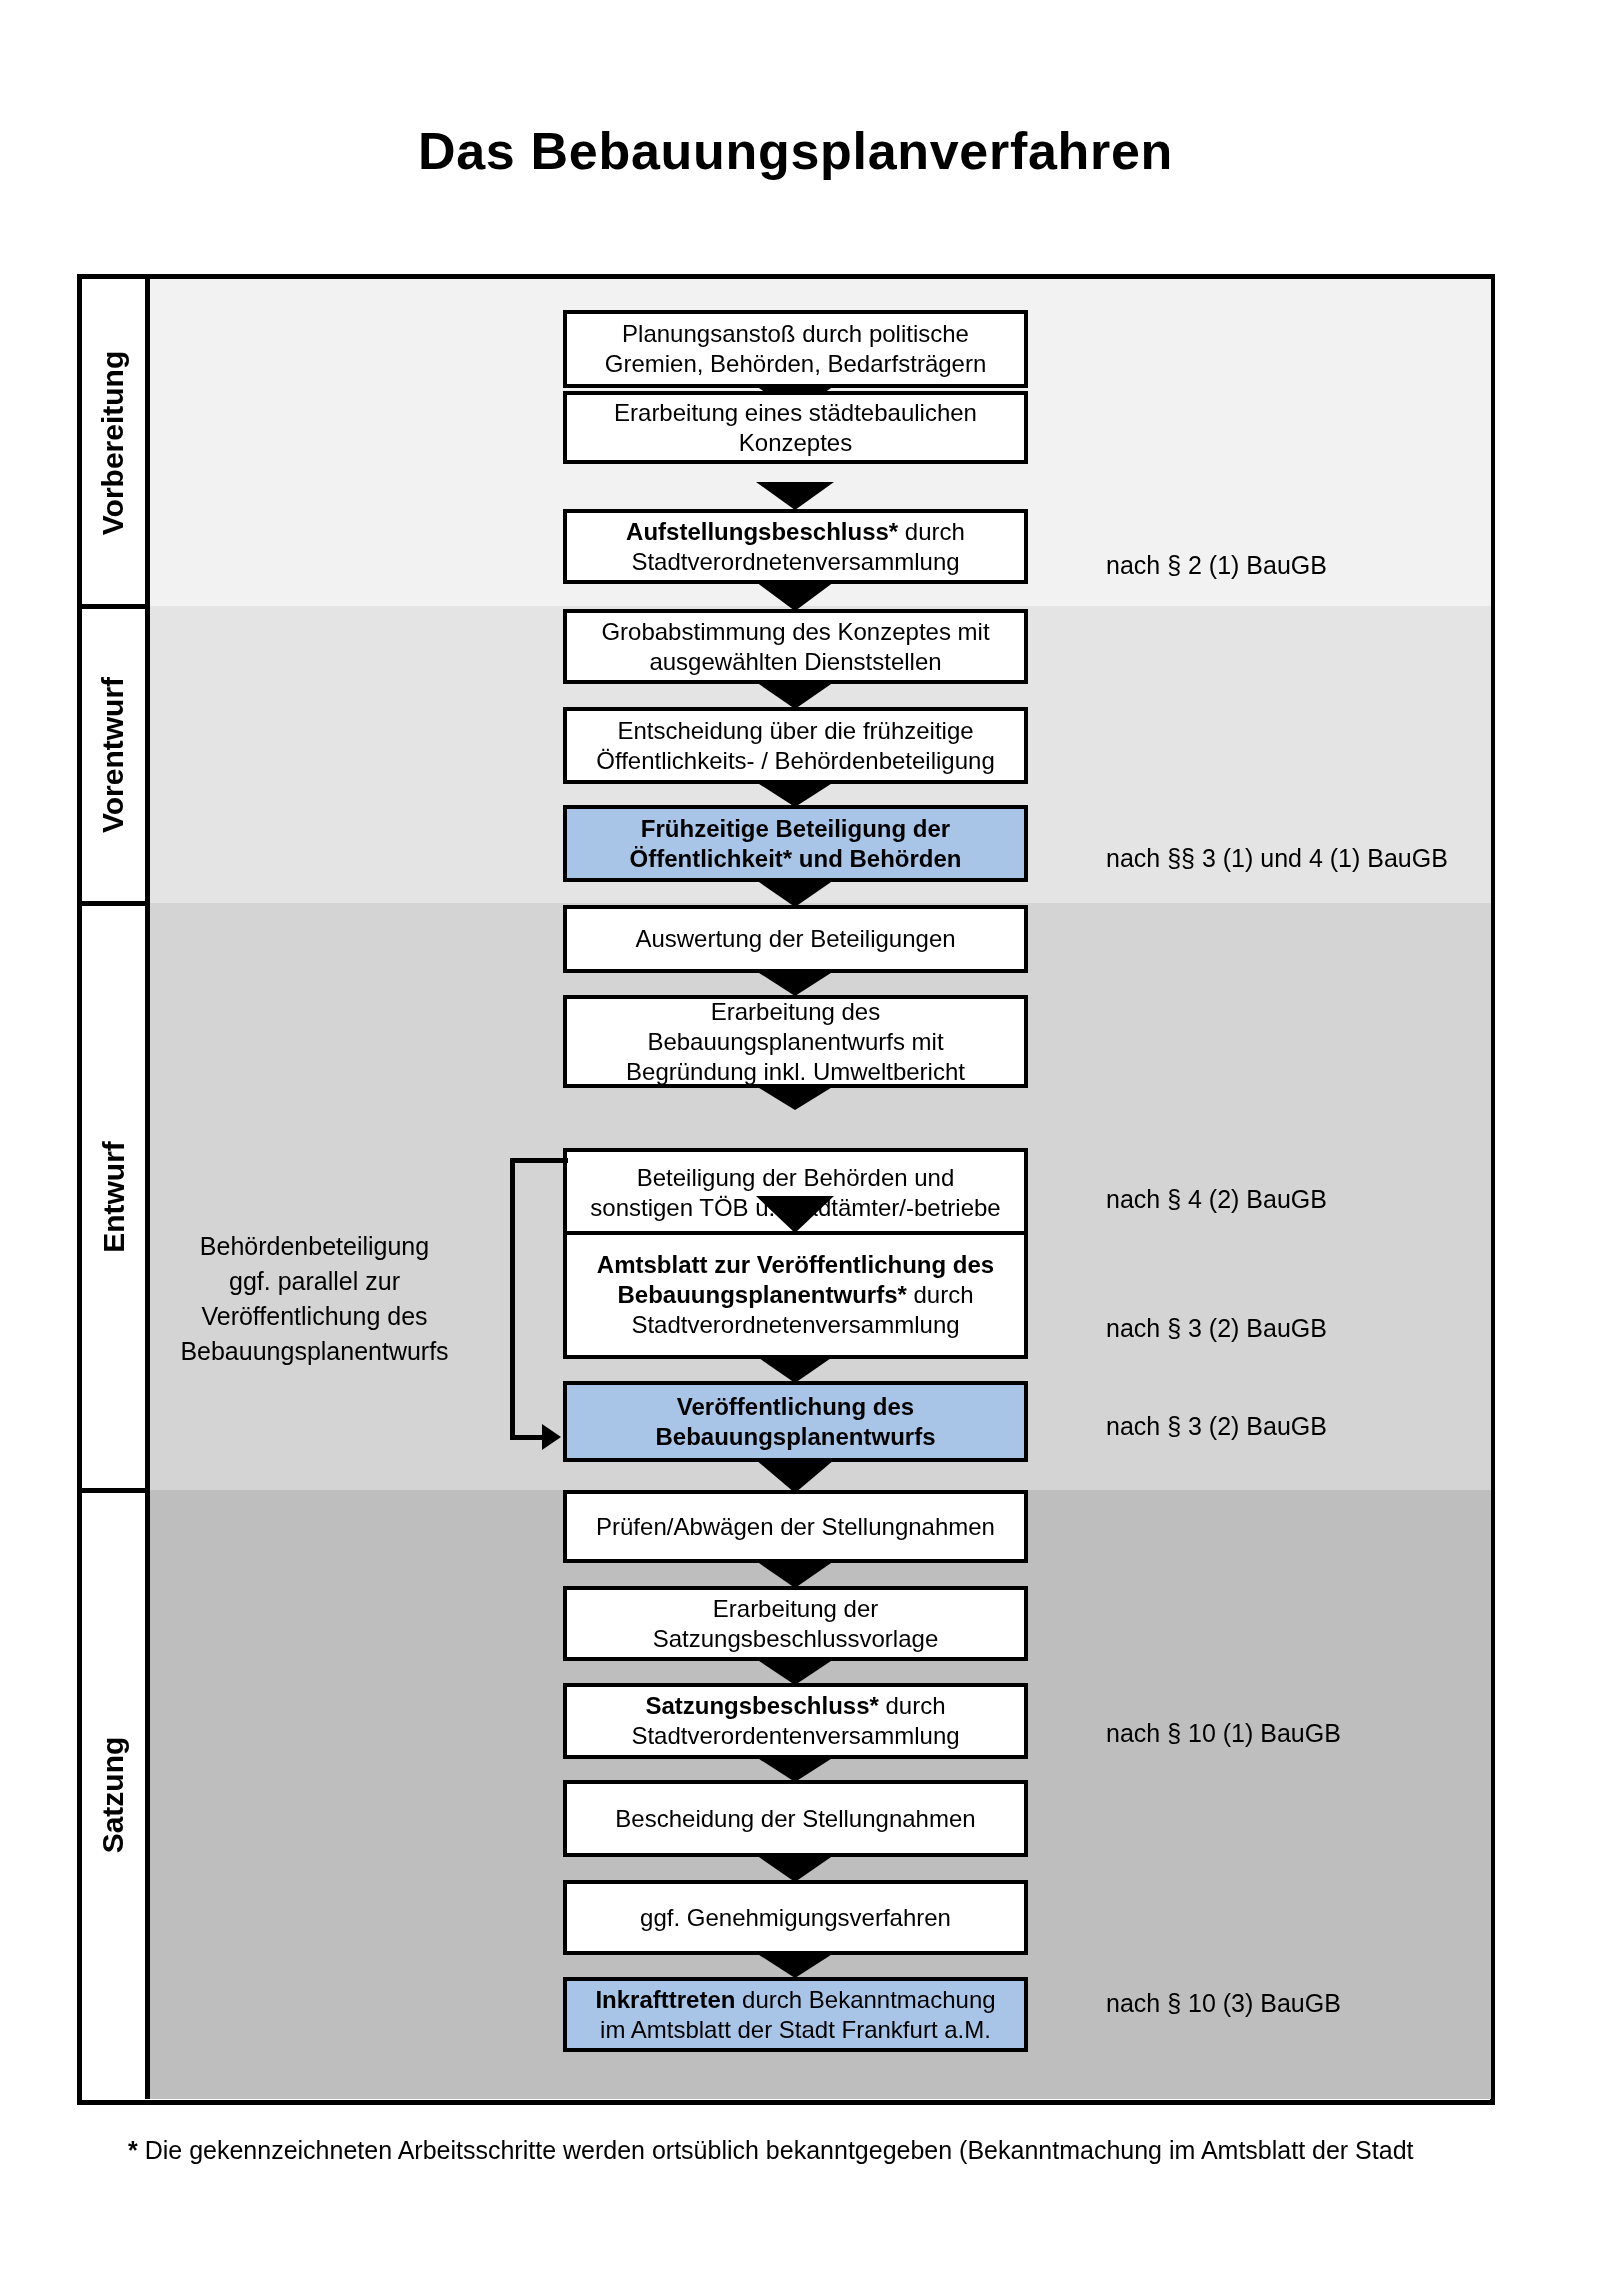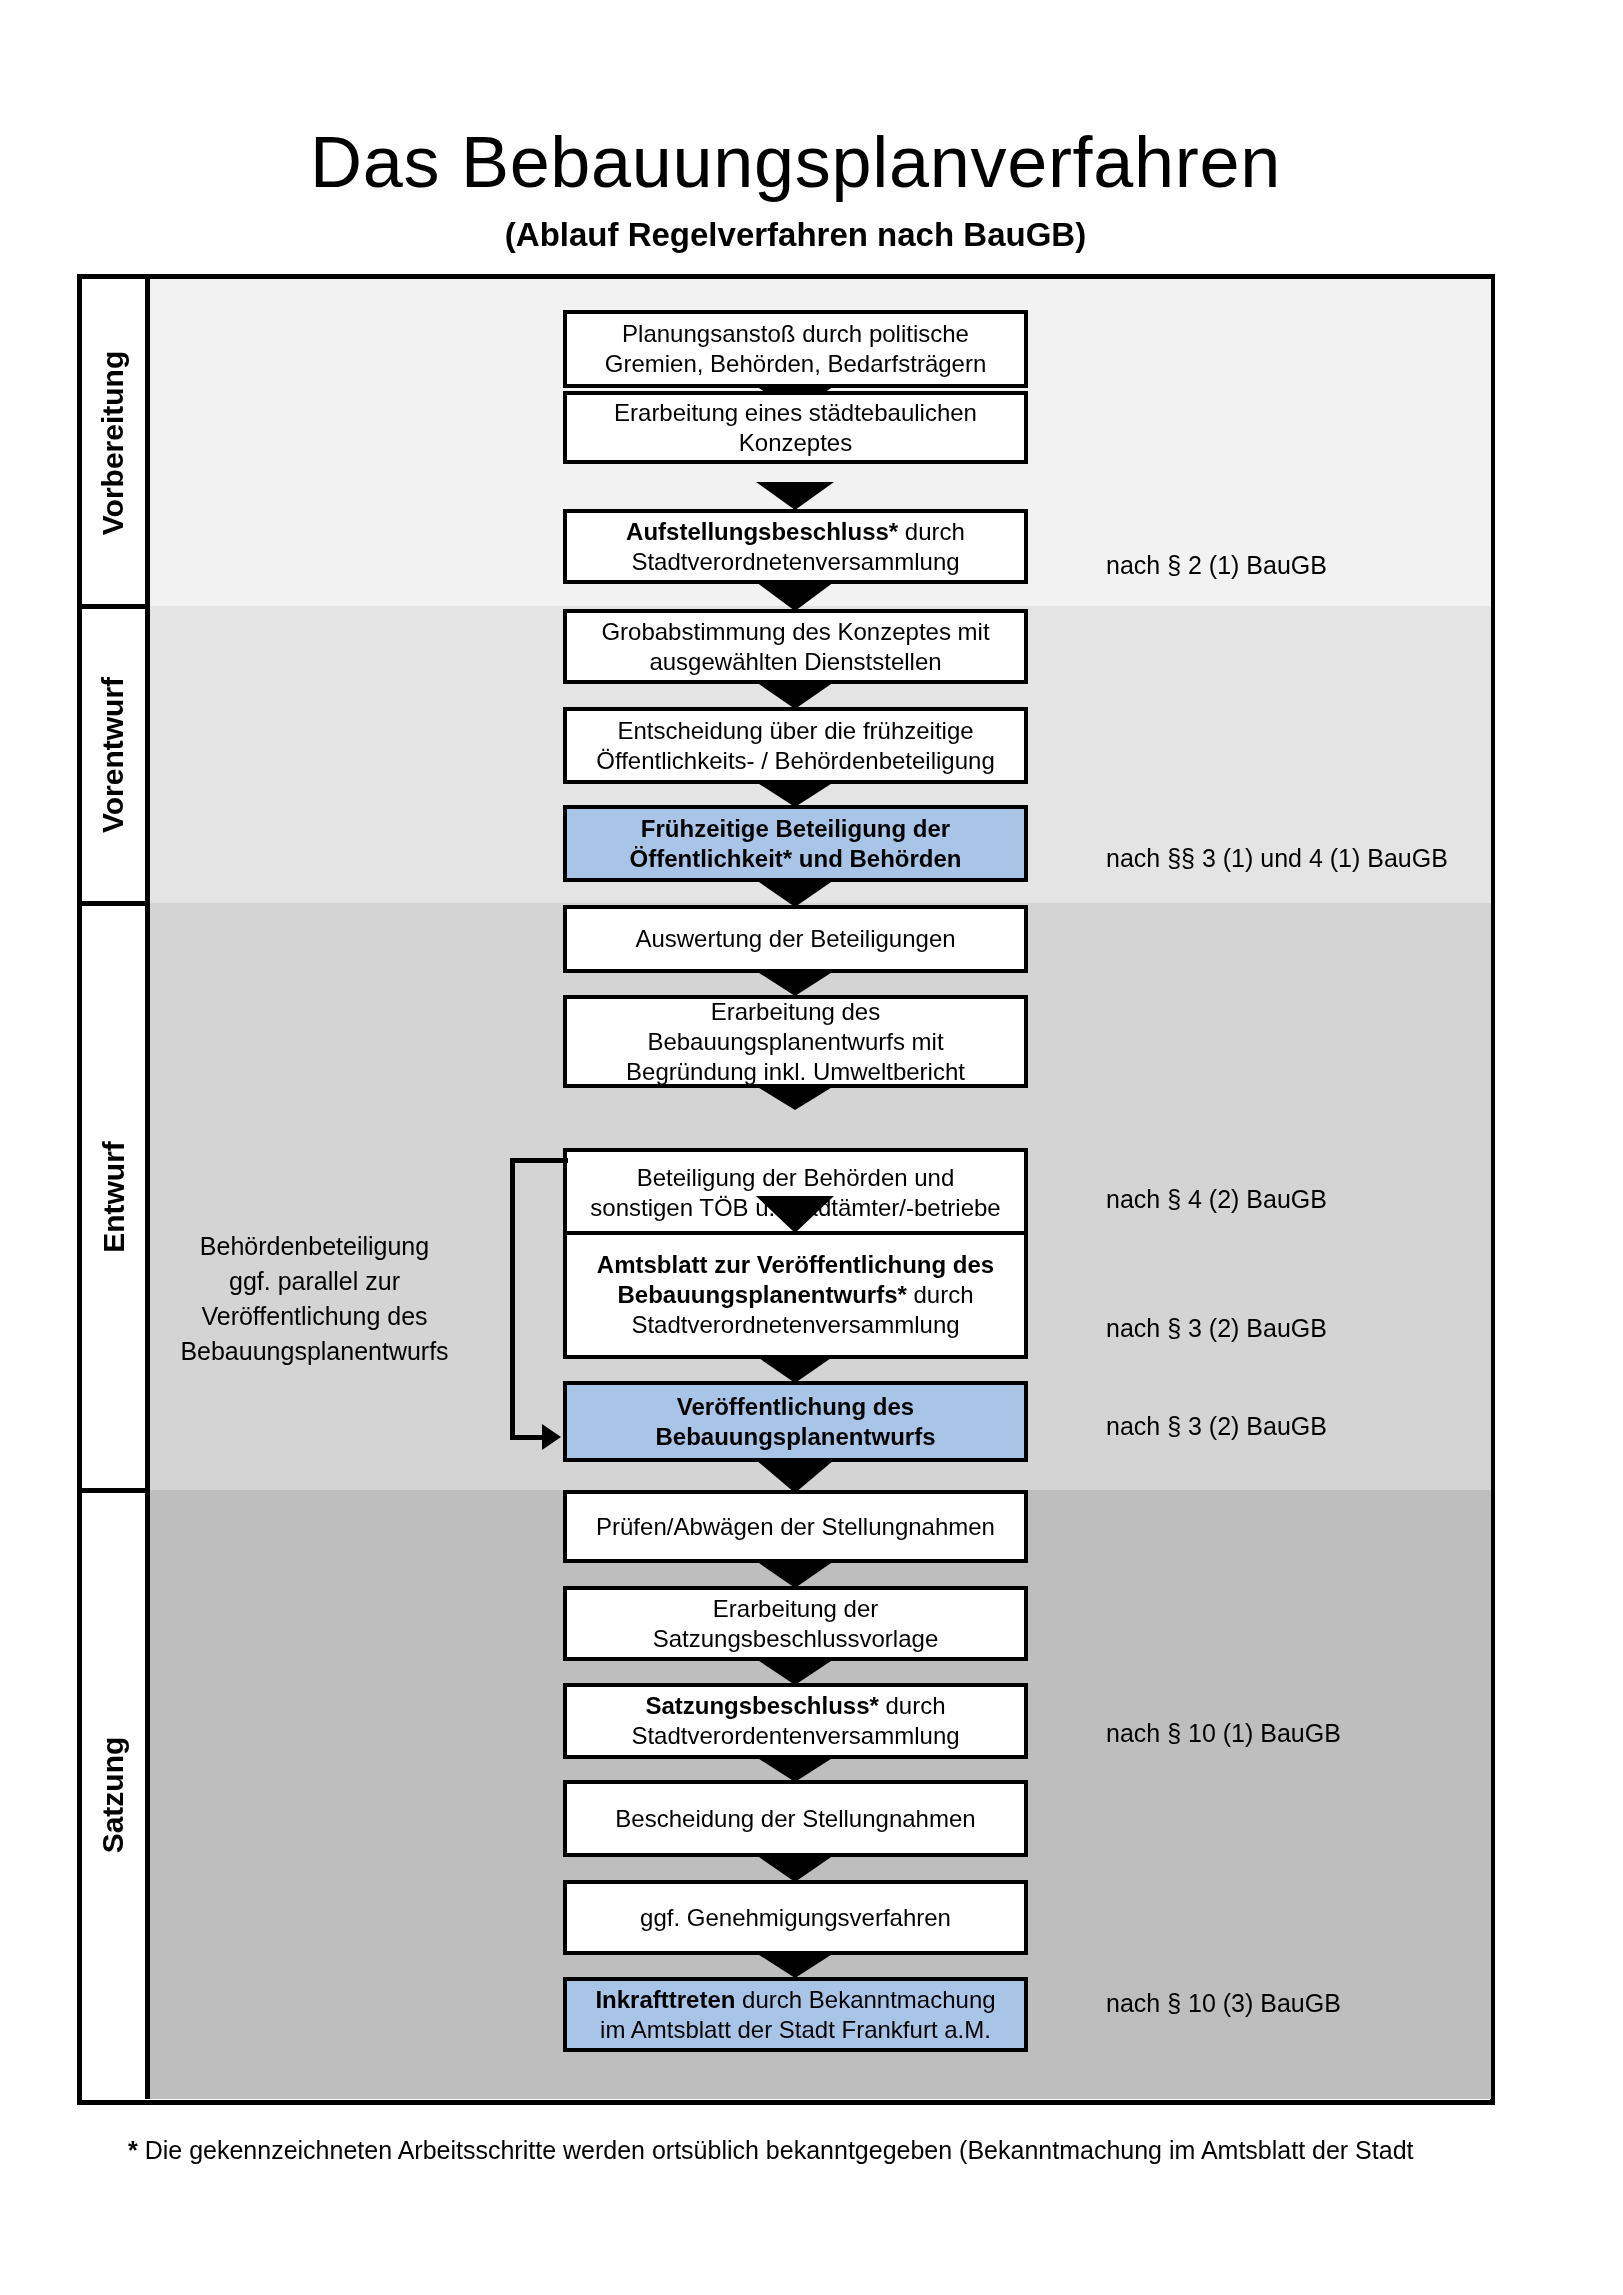--- a/index.html
+++ b/index.html
@@ -9,22 +9,22 @@
     height:2295px;
     background:#ffffff;
     font-family:"Liberation Sans", sans-serif;
     color:#000;
     overflow:hidden;
   }
   .title{
     position:absolute;
     left:0; top:121px; width:1591px;
     text-align:center;
-    font-size:72px;
-    font-weight:normal;
+    font-size:52px;
+    font-weight:bold;
     letter-spacing:0.7px;
   }
   .subtitle{
     position:absolute;
     left:0; top:216px; width:1591px;
     text-align:center;
     font-size:33px;
     font-weight:bold;
   }
   #frame{
@@ -127,21 +127,20 @@
     line-height:30px;
   }
   .footnote .marker{font-weight:bold;}
   .footnote-line{white-space:nowrap;}
 </style>
 </head>
 <body>
 
 <div id="page">
   <div class="title">Das Bebauungsplanverfahren</div>
-  <div class="subtitle">(Ablauf Regelverfahren nach BauGB)</div>
 
   <div id="frame"></div>
   <div id="bands">
       <div class="phase-band" style="top: 279px; height: 327px; background: rgb(242, 242, 242);"></div>
       <div class="phase-band" style="top: 606px; height: 297px; background: rgb(228, 228, 228);"></div>
       <div class="phase-band" style="top: 903px; height: 587px; background: rgb(212, 212, 212);"></div>
       <div class="phase-band" style="top: 1490px; height: 609px; background: rgb(190, 190, 190);"></div>
     </div>
   <div class="label-col"></div>
   <div class="label-divider"></div>

